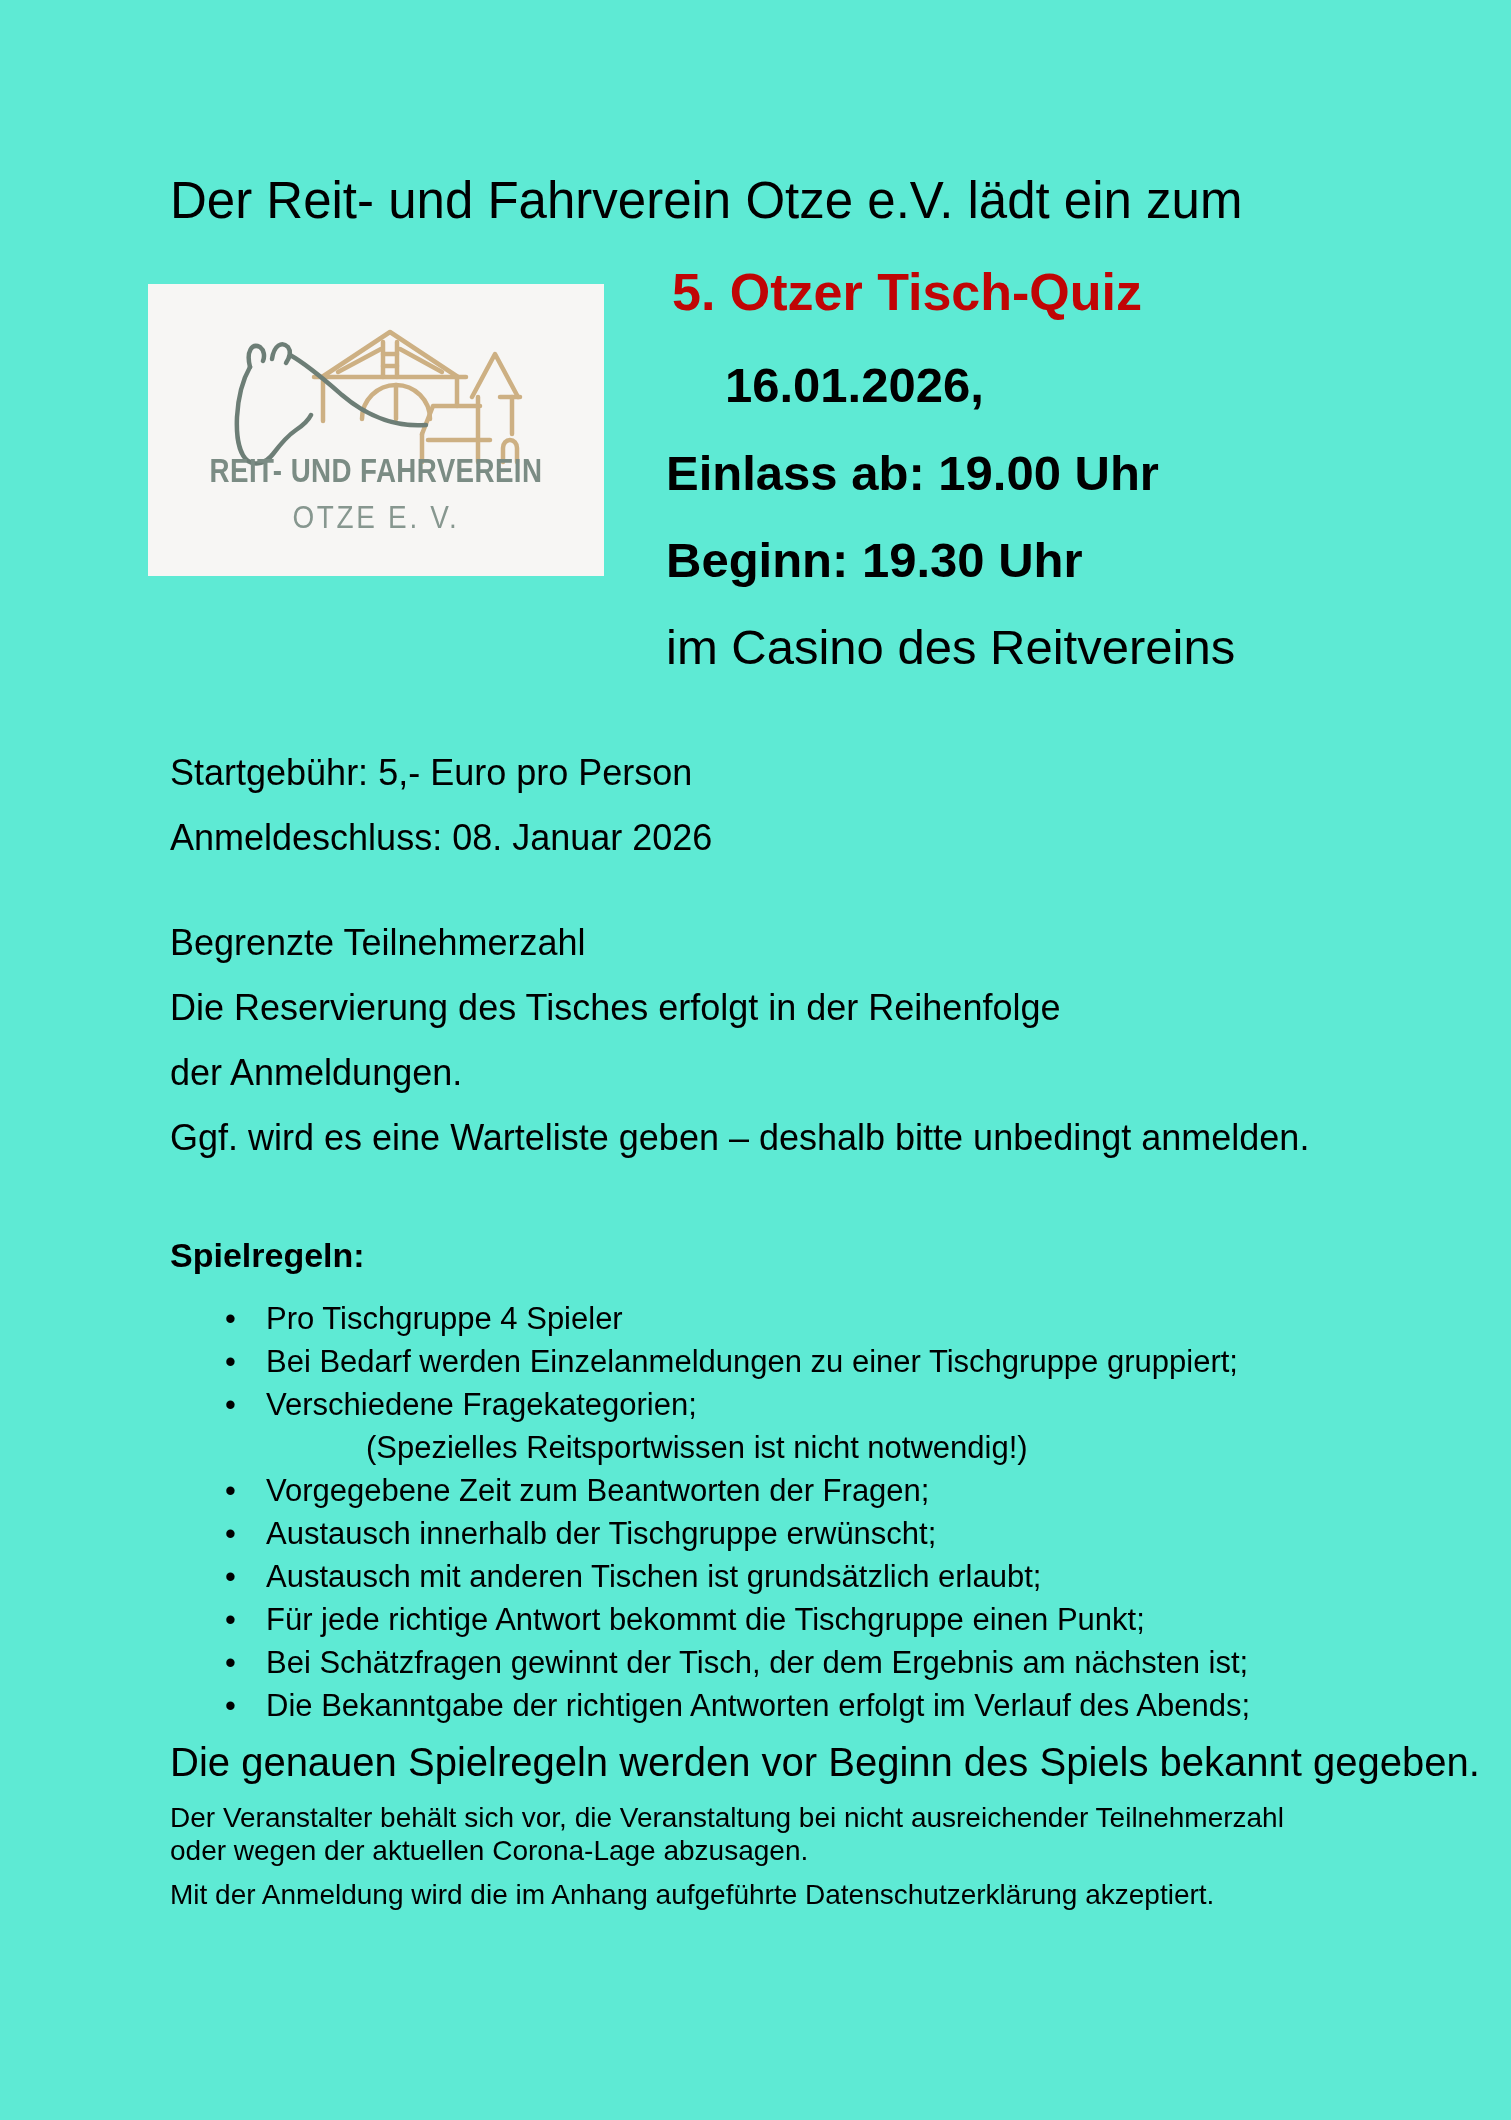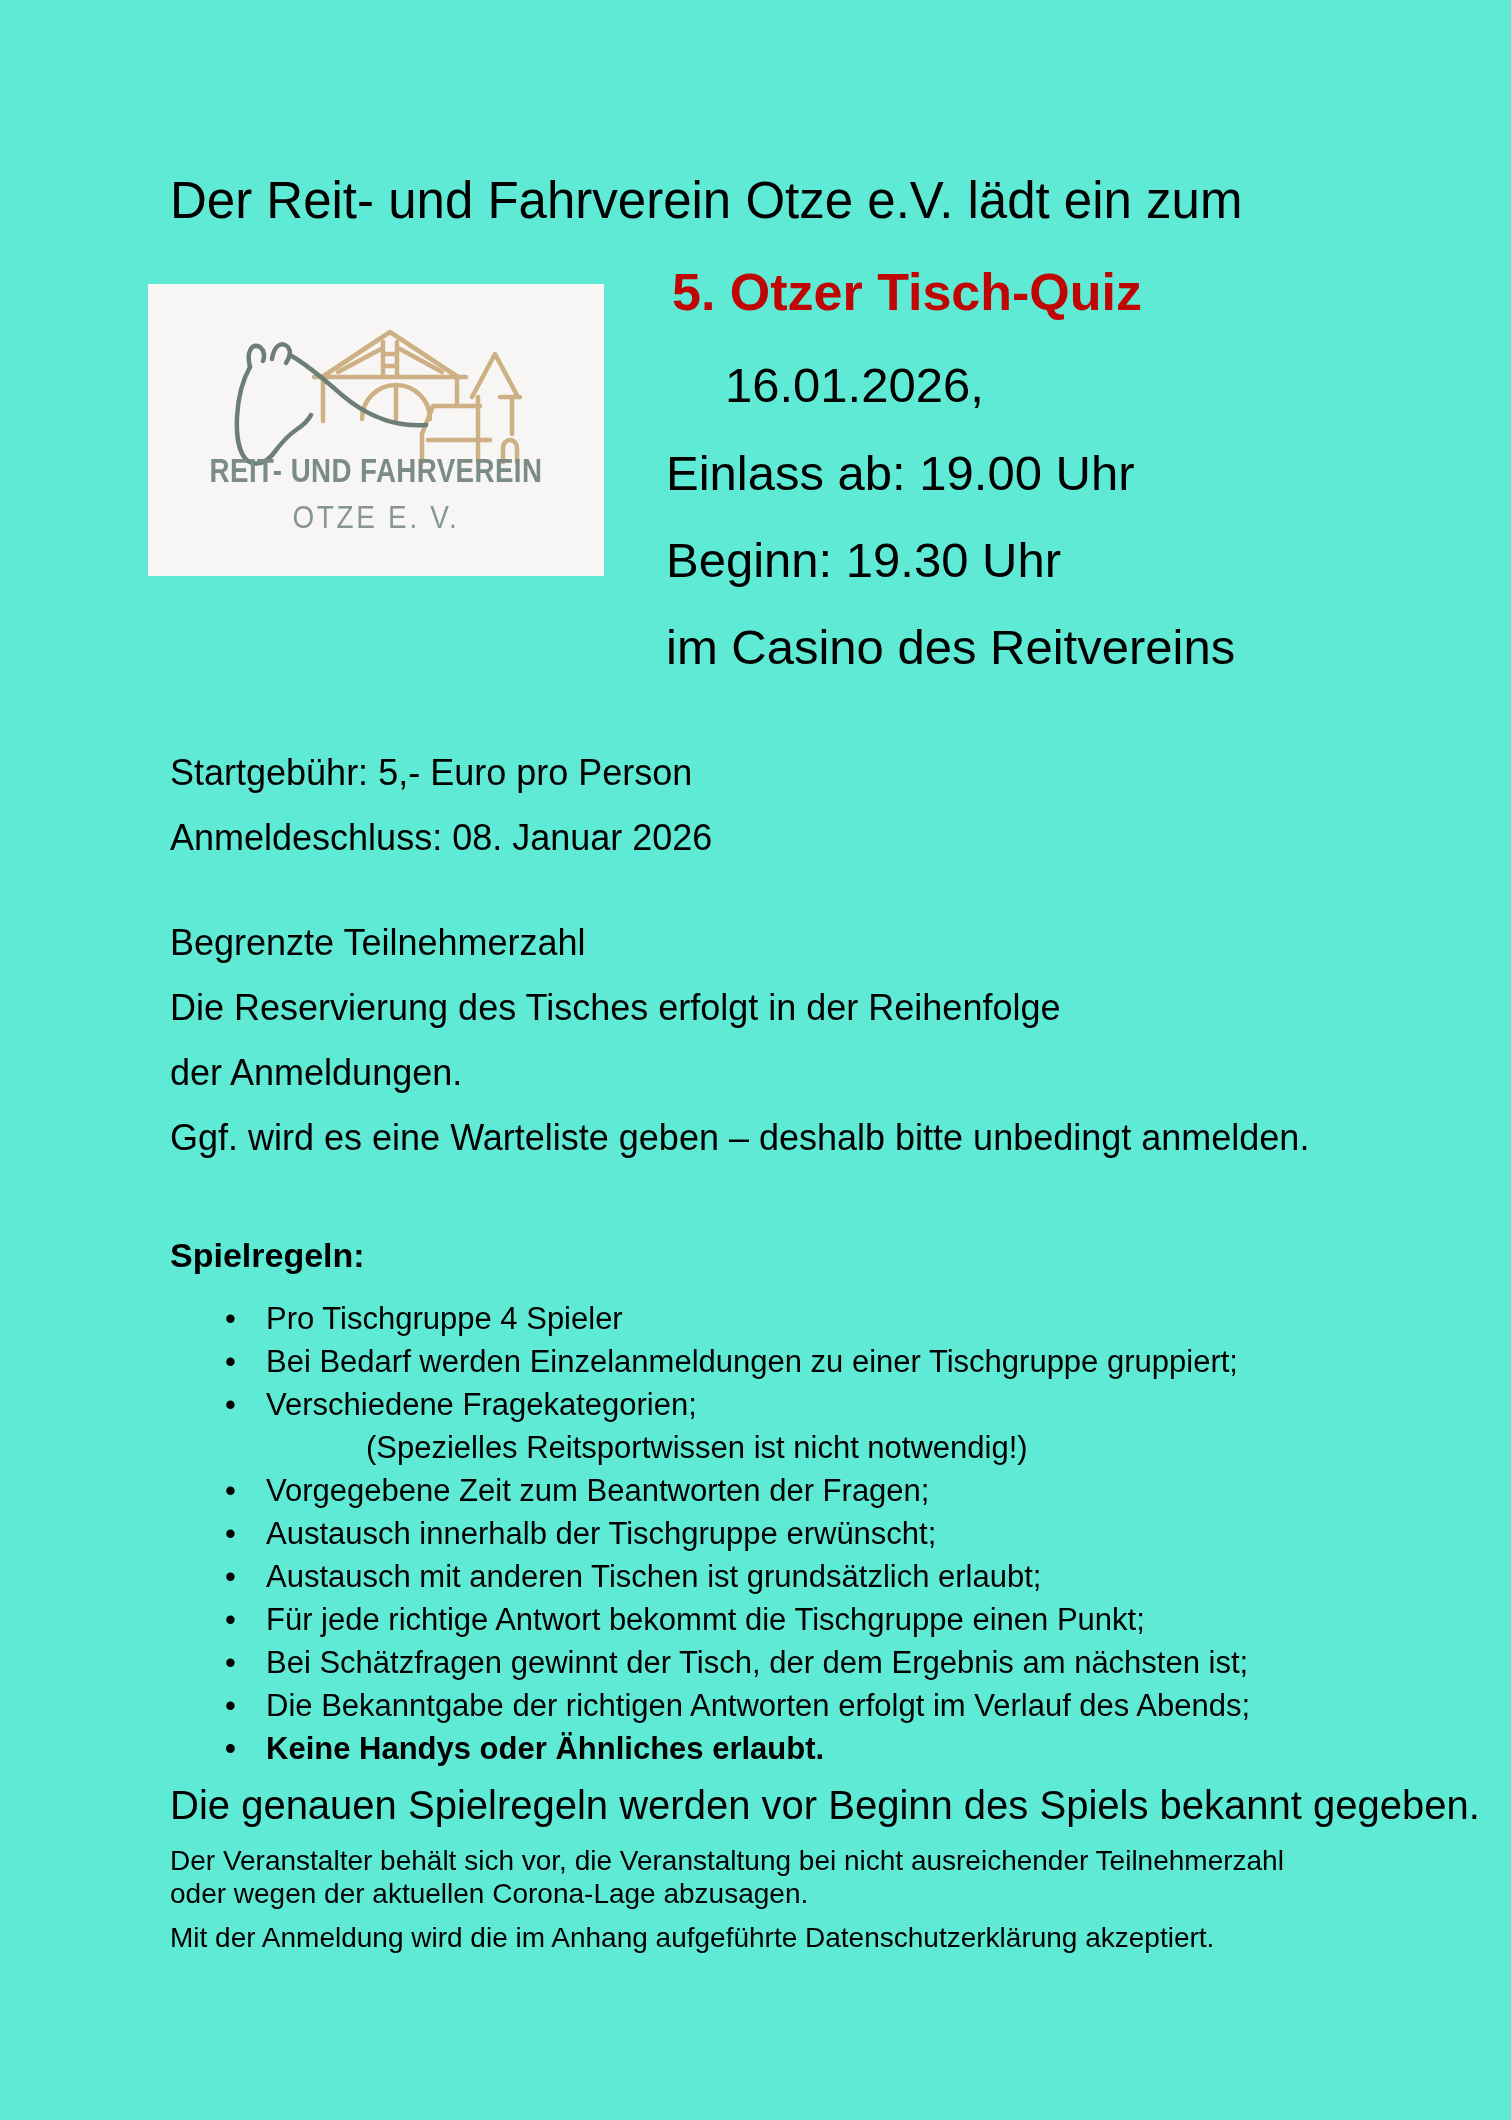--- a/index.html
+++ b/index.html
@@ -26,21 +26,21 @@
   .logo-suffix {
     position:absolute; left:0; top:216px; width:100%; text-align:center;
     font-size:31px; font-weight:normal; color:#87978f;
     transform:scaleX(.9); letter-spacing:3px; white-space:nowrap;
   }
   
   .event-title {
     position:absolute; left:672px; top:262px;
     font-size:52px; font-weight:bold; color:#c00505; white-space:nowrap;
   }
-  .ev { position:absolute; font-size:49px; font-weight:normal; white-space:nowrap; }
+  .ev { position:absolute; font-size:49px; font-weight:bold; white-space:nowrap; }
   .event-date      { left:725px; top:357px; }
   .event-admission { left:666px; top:445px; }
   .event-start     { left:666px; top:532px; }
   .event-location  { left:666px; top:619px; font-weight:normal; }
   
   .content { position:absolute; left:170px; top:752px; width:1310px; display:flow-root; }
   .content p { margin:0; }
   p.body { font-size:36px; line-height:42px; white-space:nowrap; margin-top:23px; }
   p.body.first { margin-top:0; }
   p.body.after-gap { margin-top:63px; }
@@ -128,21 +128,20 @@
       <li class="bullet">Pro Tischgruppe 4 Spieler</li>
       <li class="bullet">Bei Bedarf werden Einzelanmeldungen zu einer Tischgruppe gruppiert;</li>
       <li class="bullet">Verschiedene Fragekategorien;</li>
       <li class="note">(Spezielles Reitsportwissen ist nicht notwendig!)</li>
       <li class="bullet">Vorgegebene Zeit zum Beantworten der Fragen;</li>
       <li class="bullet">Austausch innerhalb der Tischgruppe erwünscht;</li>
       <li class="bullet">Austausch mit anderen Tischen ist grundsätzlich erlaubt;</li>
       <li class="bullet">Für jede richtige Antwort bekommt die Tischgruppe einen Punkt;</li>
       <li class="bullet">Bei Schätzfragen gewinnt der Tisch, der dem Ergebnis am nächsten ist;</li>
       <li class="bullet">Die Bekanntgabe der richtigen Antworten erfolgt im Verlauf des Abends;</li>
-      <li class="bullet strong">Keine Handys oder Ähnliches erlaubt.</li>
     </ul>
 
     <p class="closing">Die genauen Spielregeln werden vor Beginn des Spiels bekannt gegeben.</p>
 
     <p class="disclaimer"><span>Der Veranstalter behält sich vor, die Veranstaltung bei nicht ausreichender Teilnehmerzahl</span><br><span>oder wegen der aktuellen Corona-Lage abzusagen.</span></p>
 
     <p class="privacy">Mit der Anmeldung wird die im Anhang aufgeführte Datenschutzerklärung akzeptiert.</p>
   </div>
 
 </div>

